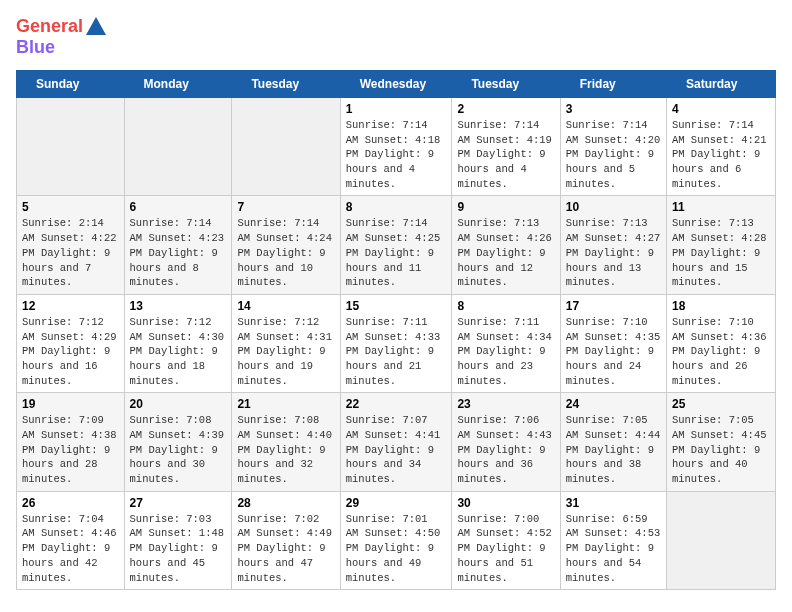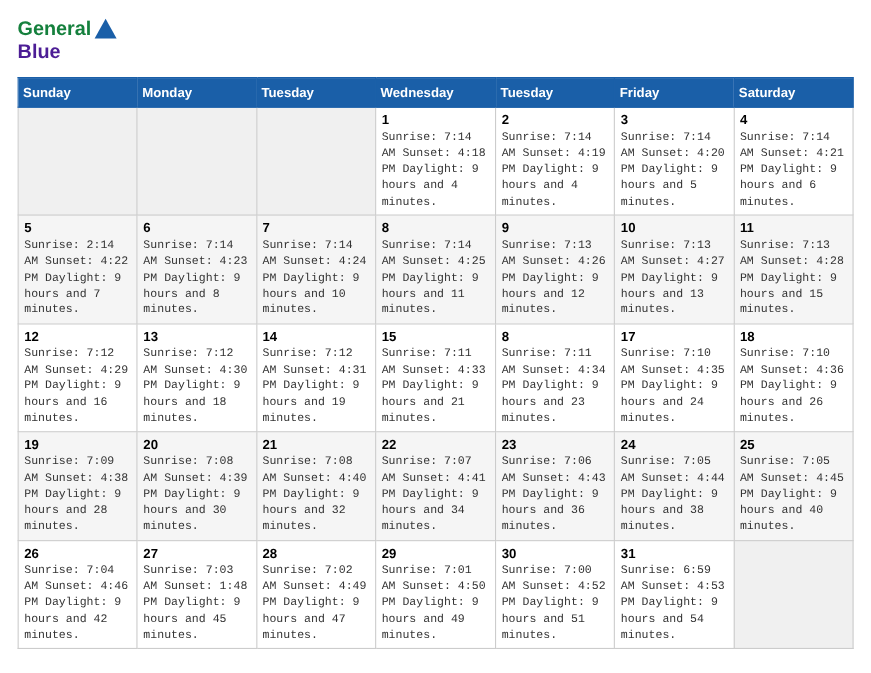--- a/index.html
+++ b/index.html
@@ -21,26 +21,26 @@
       flex-direction: column;
       align-items: flex-start;
     }
     .logo-text {
       display: flex;
       align-items: center;
     }
     .logo-general {
       font-size: 18px;
       font-weight: bold;
-      color: #15803d;
+      color: #ef4444;
     }
     .logo-blue {
       font-size: 18px;
       font-weight: bold;
-      color: #4c1d95;
+      color: #8b5cf6;
       text-align: right;
     }
     .logo-triangle {
       width: 0;
       height: 0;
       border-left: 10px solid transparent;
       border-right: 10px solid transparent;
       border-bottom: 18px solid #1a5fa8;
       margin-left: 3px;
       margin-bottom: 2px;
@@ -59,21 +59,21 @@
       color: #333;
     }
     table {
       width: 100%;
       border-collapse: collapse;
       font-size: 11px;
     }
     thead th {
       background-color: #1a5fa8;
       color: #fff;
-      padding: 6px 4px;
+      padding: 6px 19px;
       text-align: left;
       font-size: 12px;
       font-weight: bold;
       border: 1px solid #1a5fa8;
     }
     tbody td {
       border: 1px solid #ccc;
       vertical-align: top;
       padding: 4px 5px;
       width: 113px;

